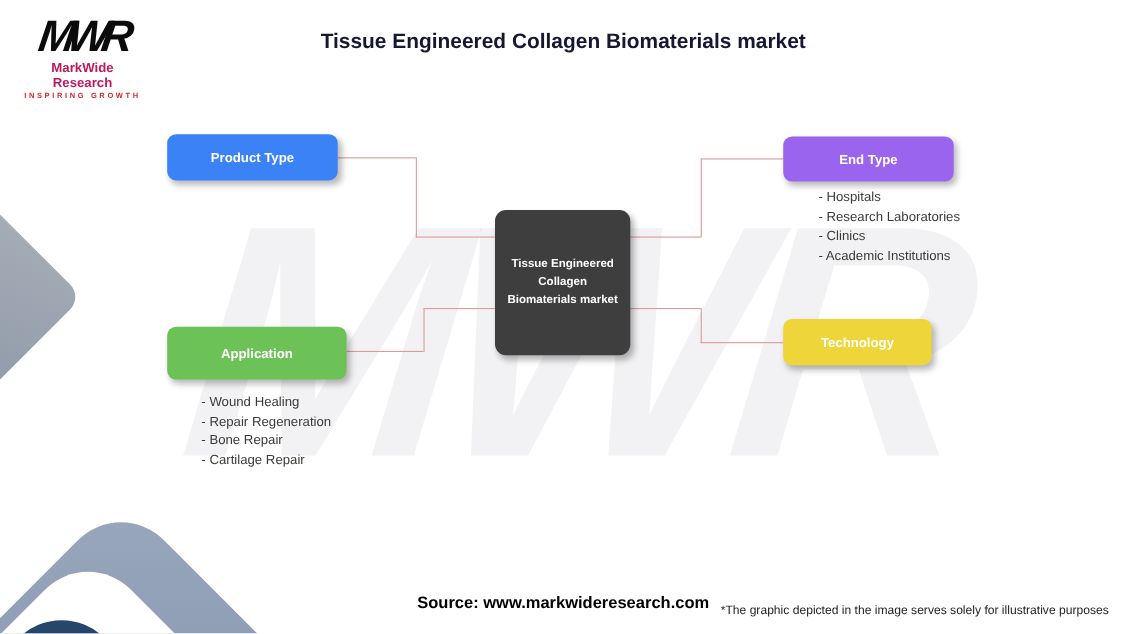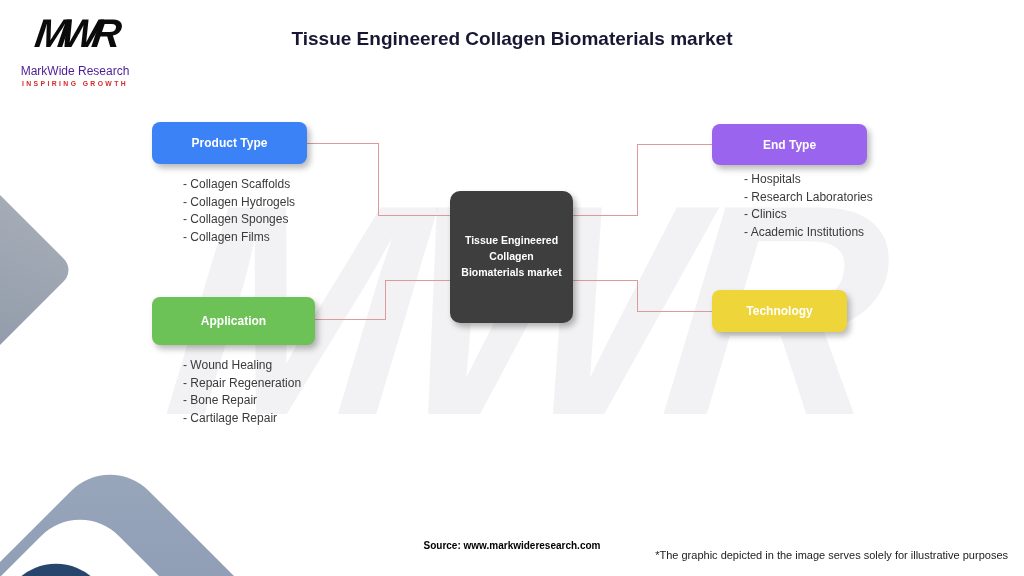--- a/index.html
+++ b/index.html
@@ -22,21 +22,21 @@
   .watermark {
     position:absolute; left:40px; top:130px; width:960px; height:360px;
     font-size:300px; font-weight:800; font-style:italic; letter-spacing:-18px;
     color:rgba(84,92,116,0.08); line-height:360px; text-align:center;
     transform:skewX(-6deg); user-select:none; pointer-events:none; z-index:1;
   }
   
   .logo { position:absolute; left:20px; top:12px; width:110px; text-align:center; z-index:3; }
   .logo-acronym { font-size:40px; font-weight:900; font-style:italic;
     letter-spacing:-7px; color:#0b0b0b; line-height:42px; transform:skewX(-8deg); }
-  .logo-name { font-size:12px; font-weight:400; color:#4c1d95; margin-top:10px; }
+  .logo-name { font-size:12px; font-weight:700; color:#be185d; margin-top:0px; }
   .logo-tagline { font-size:6.8px; font-weight:700; color:#d42a2a;
     letter-spacing:2.4px; text-transform:uppercase; margin-top:2px; }
   
   .title { position:absolute; left:0; right:0; top:28px; text-align:center;
     font-size:19px; font-weight:700; color:#171733; z-index:3; }
   
   .cat-box { position:absolute; border-radius:8px; display:flex;
     align-items:center; justify-content:center; color:#ffffff;
     font-size:12px; font-weight:700; z-index:3;
     box-shadow:3px 4px 6px rgba(0,0,0,0.28); }
@@ -47,21 +47,21 @@
   
   .center-box { position:absolute; left:450px; top:191px; width:123px; height:132px;
     background:#3e3e3e; border-radius:10px; display:flex; align-items:center;
     justify-content:center; text-align:center; color:#ffffff;
     font-size:10.5px; font-weight:700; line-height:1.5; padding:0 9px;
     box-sizing:border-box; z-index:3; box-shadow:3px 4px 6px rgba(0,0,0,0.3); }
   
   .seg { position:absolute; z-index:2; }
   
   .source { position:absolute; left:0; right:0; top:540px; text-align:center;
-    font-size:10px; font-weight:700; color:#000000; z-index:3; }
+    font-size:15px; font-weight:700; color:#000000; z-index:3; }
   .disclaimer { position:absolute; right:16px; top:549px; font-size:11px;
     color:#1c1c1c; z-index:3; }
 </style>
 </head>
 <body>
 
 <div class="stage">
 
   <div class="diamond diamond-left-mid"></div>
   <div class="diamond diamond-grayblue"></div>
@@ -94,26 +94,20 @@
   <div class="seg" style="left: 637px; top: 280px; width: 1px; height: 32px; background-color: rgb(221, 154, 154);"></div>
   <div class="seg" style="left: 573px; top: 280px; width: 64px; height: 1px; background-color: rgb(221, 154, 154);"></div>
 
   <div class="center-box">
     <span>Tissue Engineered Collagen Biomaterials market</span>
   </div>
 
   <div class="cat-box" style="left: 152px; top: 122px; width: 155px; height: 42px; background-color: #3b82f6;">
     <span>Product Type</span>
   </div>
-  <div class="list" style="left:183px;top:176px">
-    <div class="item">Collagen Scaffolds</div>
-    <div class="item">Collagen Hydrogels</div>
-    <div class="item">Collagen Sponges</div>
-    <div class="item">Collagen Films</div>
-  </div>
 
   <div class="cat-box" style="left: 712px; top: 124px; width: 155px; height: 41px; background-color: rgb(154, 100, 239);">
     <span>End Type</span>
   </div>
   <div class="list" style="left:744px;top:171px">
     <div class="item">Hospitals</div>
     <div class="item">Research Laboratories</div>
     <div class="item">Clinics</div>
     <div class="item">Academic Institutions</div>
   </div>

